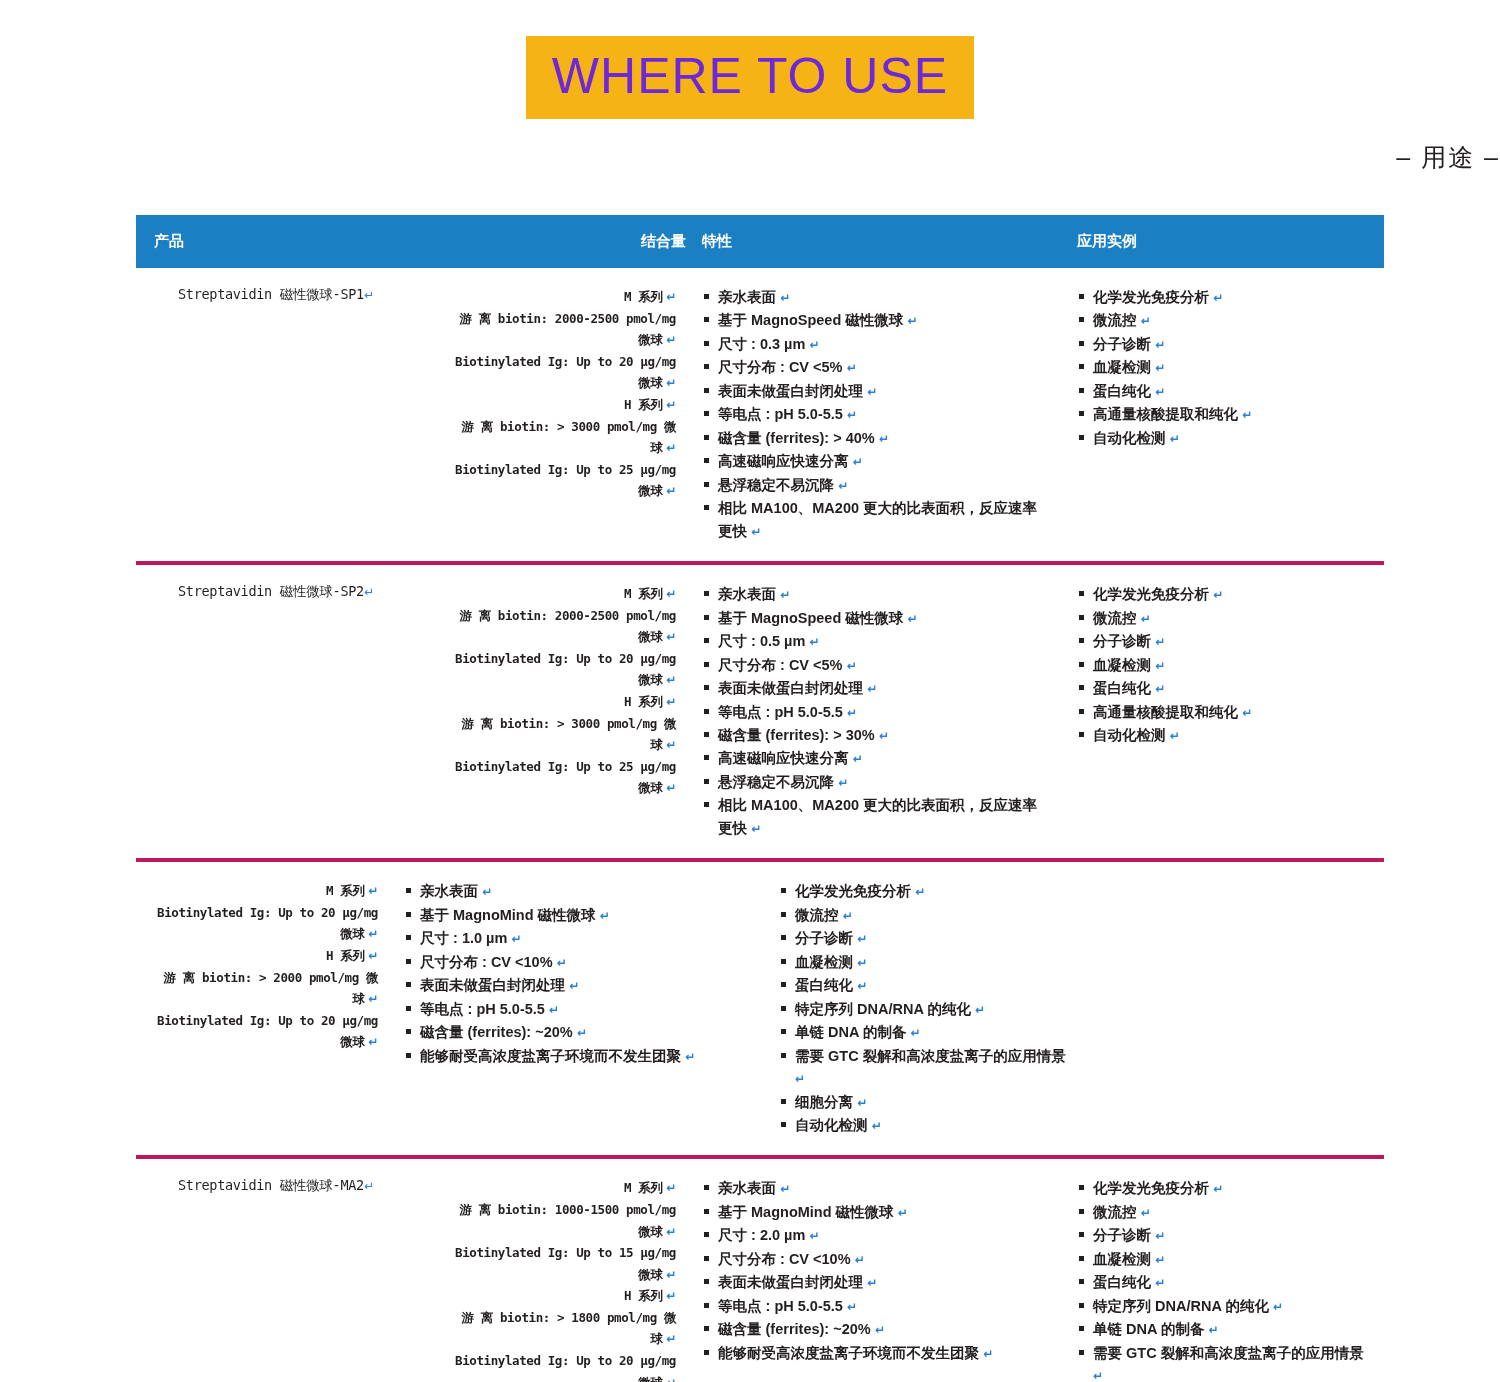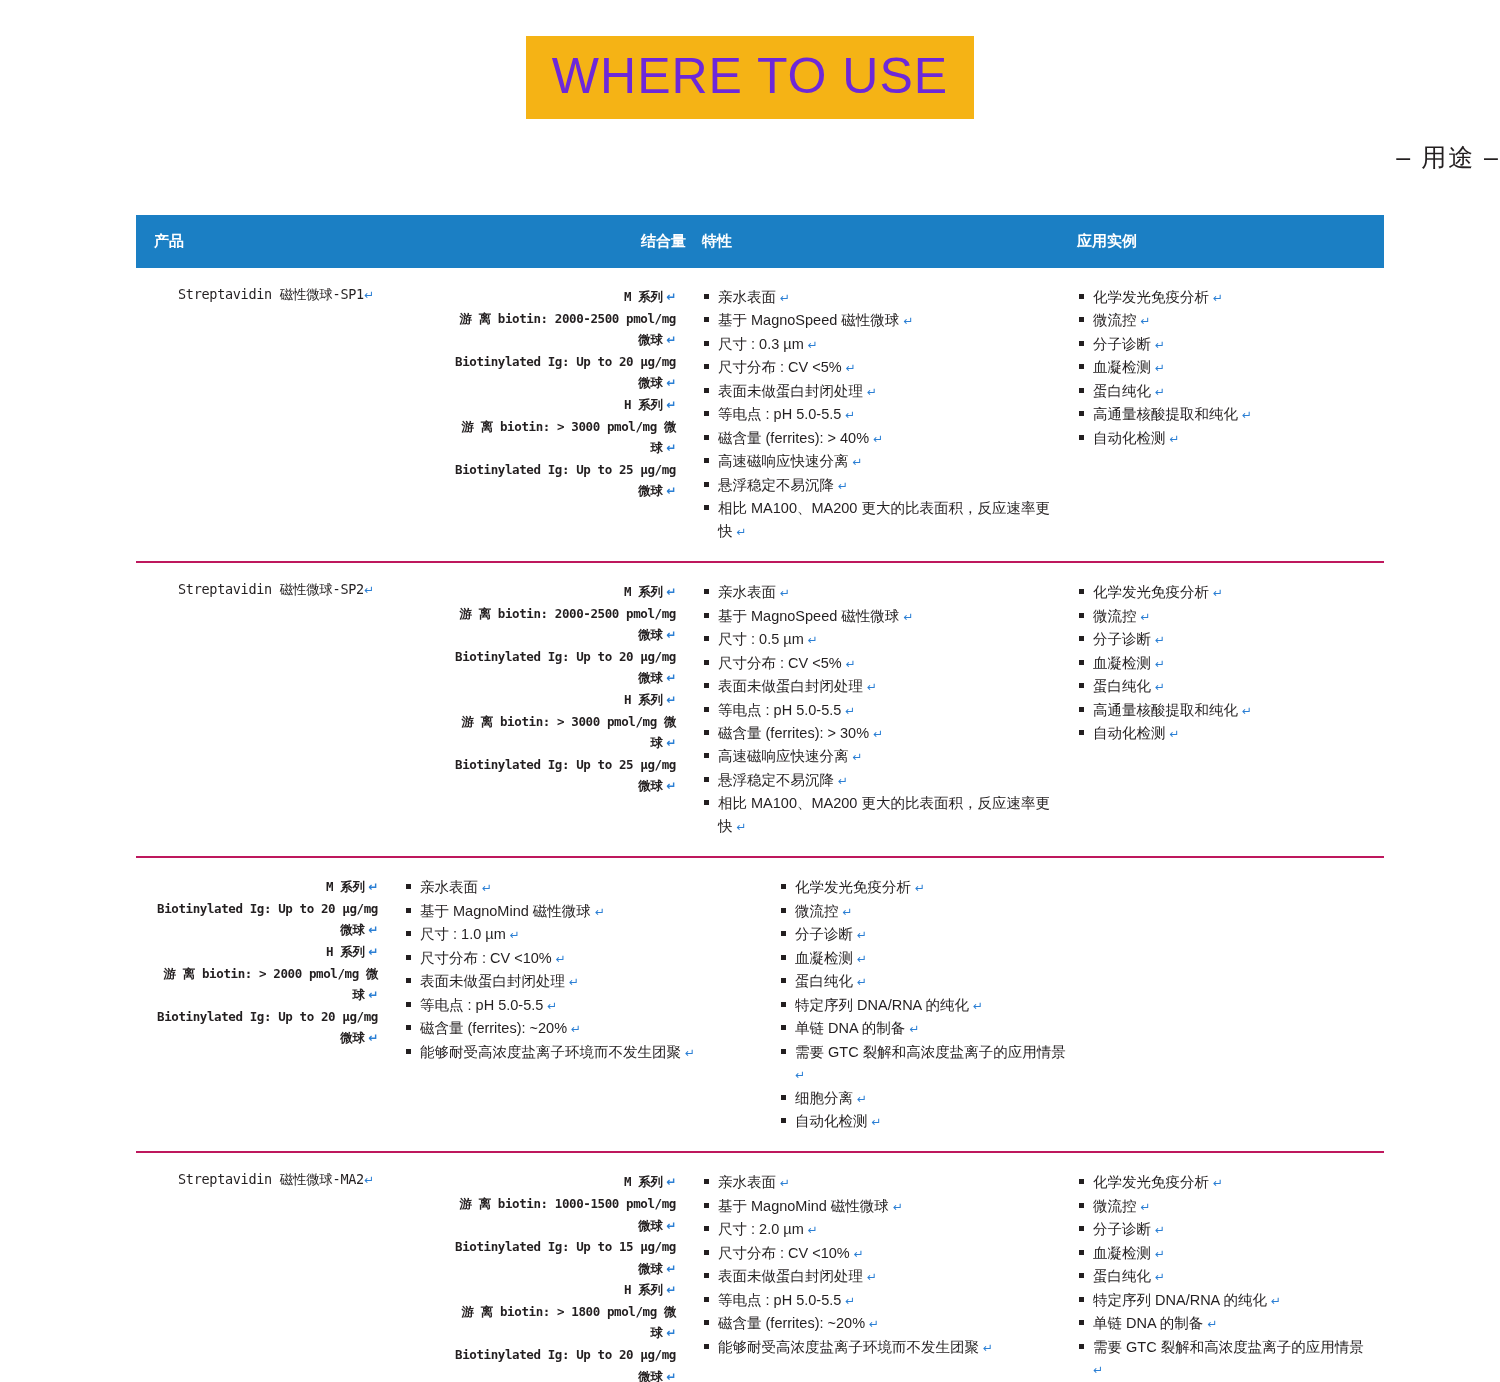--- a/index.html
+++ b/index.html
@@ -59,21 +59,21 @@
   }
   .col1 { width: 298px; }
   .col2 { width: 252px; text-align: right; }
   .col3 { width: 375px; }
   .col4 { width: 323px; }
   .thead .cell { padding-left: 16px; box-sizing: border-box; }
   .thead .col1 { padding-left: 18px; }
 
   .row {
     display: flex;
-    border-bottom: 2px solid #be185d;
+    border-bottom: 4px solid #be185d;
     padding: 18px 0 18px 0;
     box-sizing: border-box;
   }
   .row .cell {
     box-sizing: border-box;
     padding-left: 16px;
     padding-right: 10px;
   }
   .row .col1 { padding-left: 42px; }
 
@@ -89,20 +89,21 @@
     line-height: 1.72;
     letter-spacing: -0.4px;
     font-weight: bold;
   }
   .mono .ln { white-space: normal; }
 
   ul.bul {
     list-style: none;
     margin: 0;
     padding: 0;
+    font-weight: bold;
   }
   ul.bul li {
     position: relative;
     padding-left: 16px;
     font-size: 14.5px;
     line-height: 1.55;
     margin-bottom: 1px;
   }
   ul.bul li:before {
     content: "";

